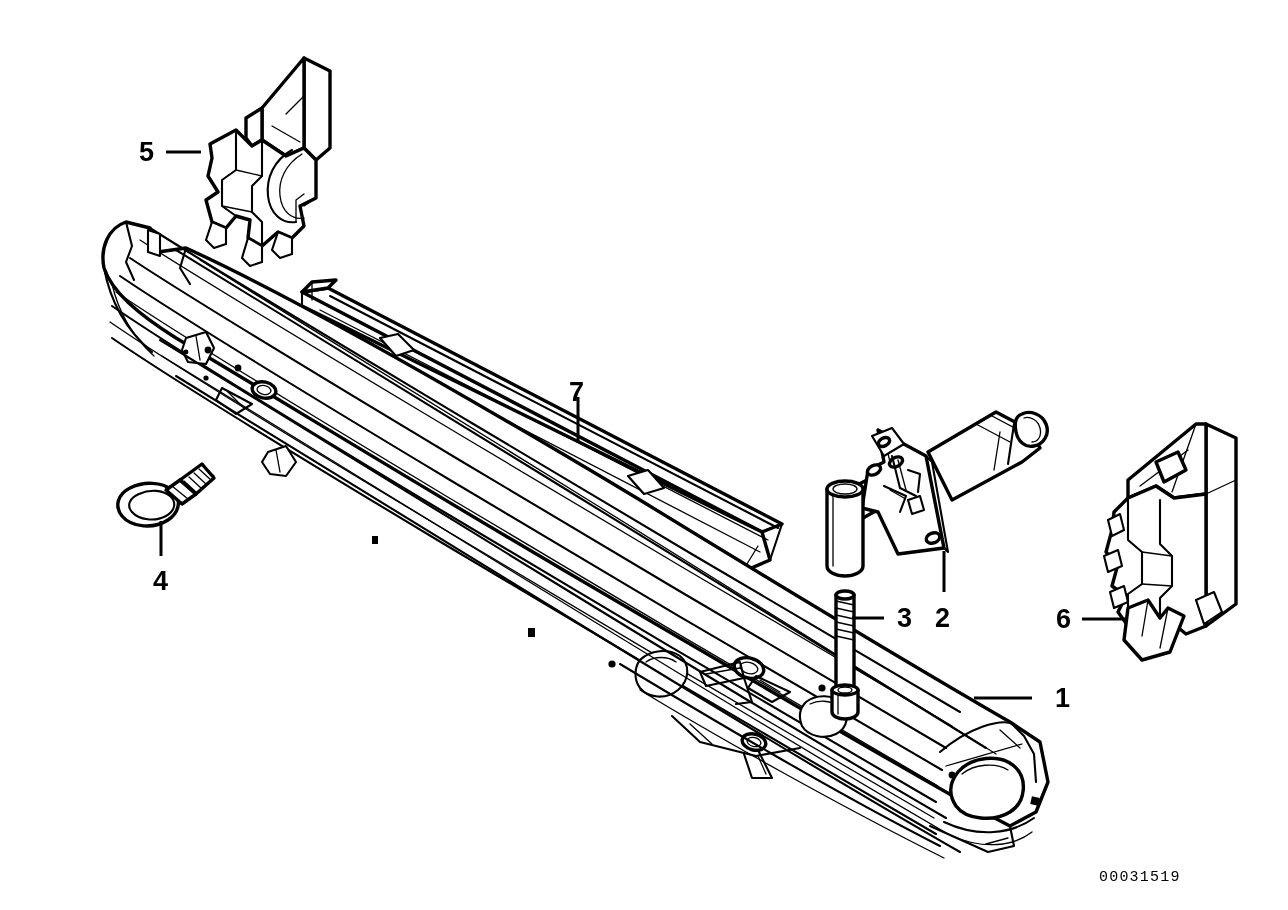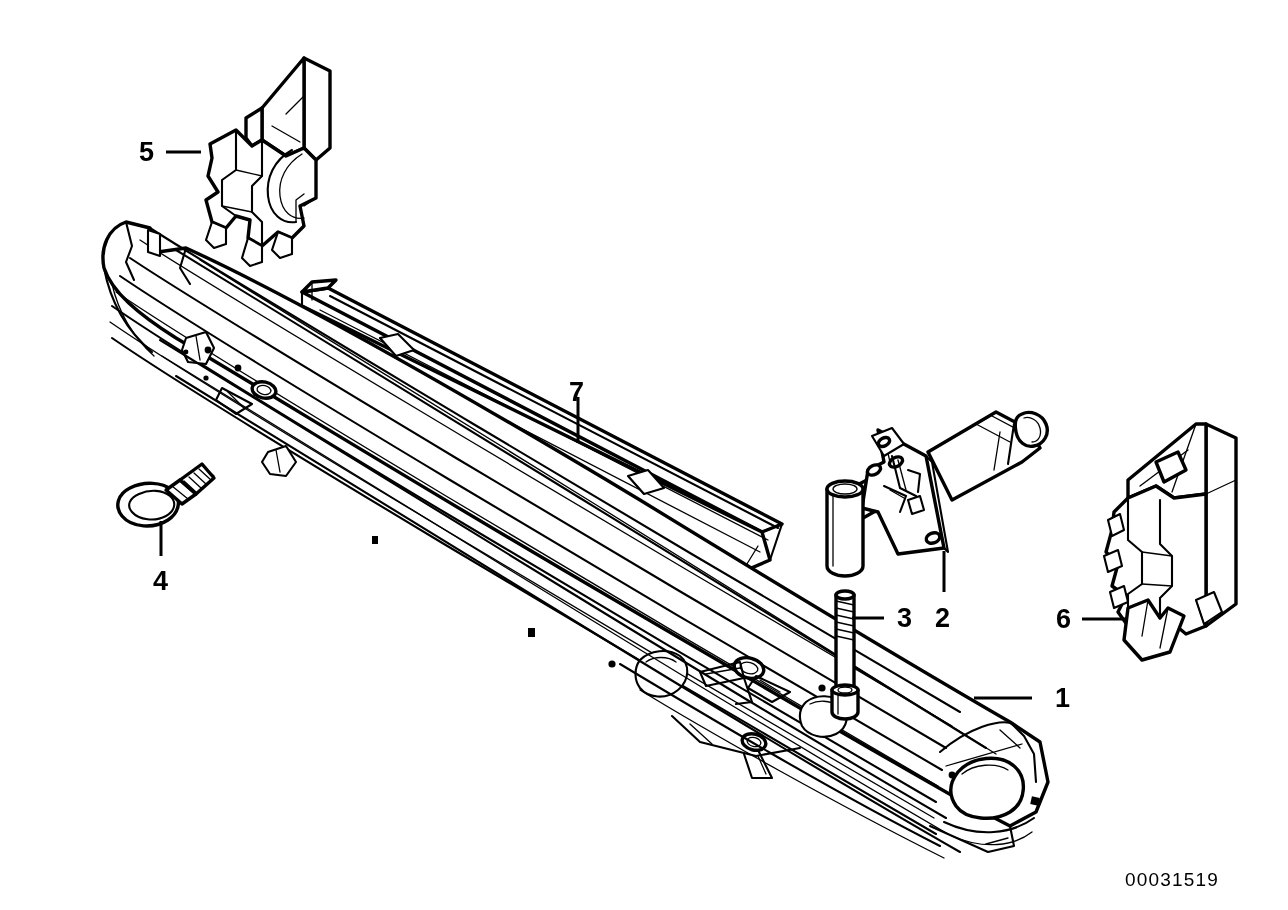--- a/index.html
+++ b/index.html
@@ -29,24 +29,24 @@
     position: absolute;
     font-family: "Liberation Sans", sans-serif;
     font-weight: bold;
     font-size: 27px;
     color: #000000;
     line-height: 1;
     user-select: none;
   }
   #diagram-id {
     position: absolute;
-    left: 1125px;
+    left: 1099px;
     top: 869px;
-    font-family: Liberation Sans, sans-serif;
-    font-size: 19px;
+    font-family: Liberation Mono, monospace;
+    font-size: 15px;
     letter-spacing: 1.2px;
     color: #000000;
   }
 </style>
 </head>
 <body>
 
 <div id="sheet">
 
   <svg id="drawing" viewBox="0 0 1288 910" xmlns="http://www.w3.org/2000/svg">

